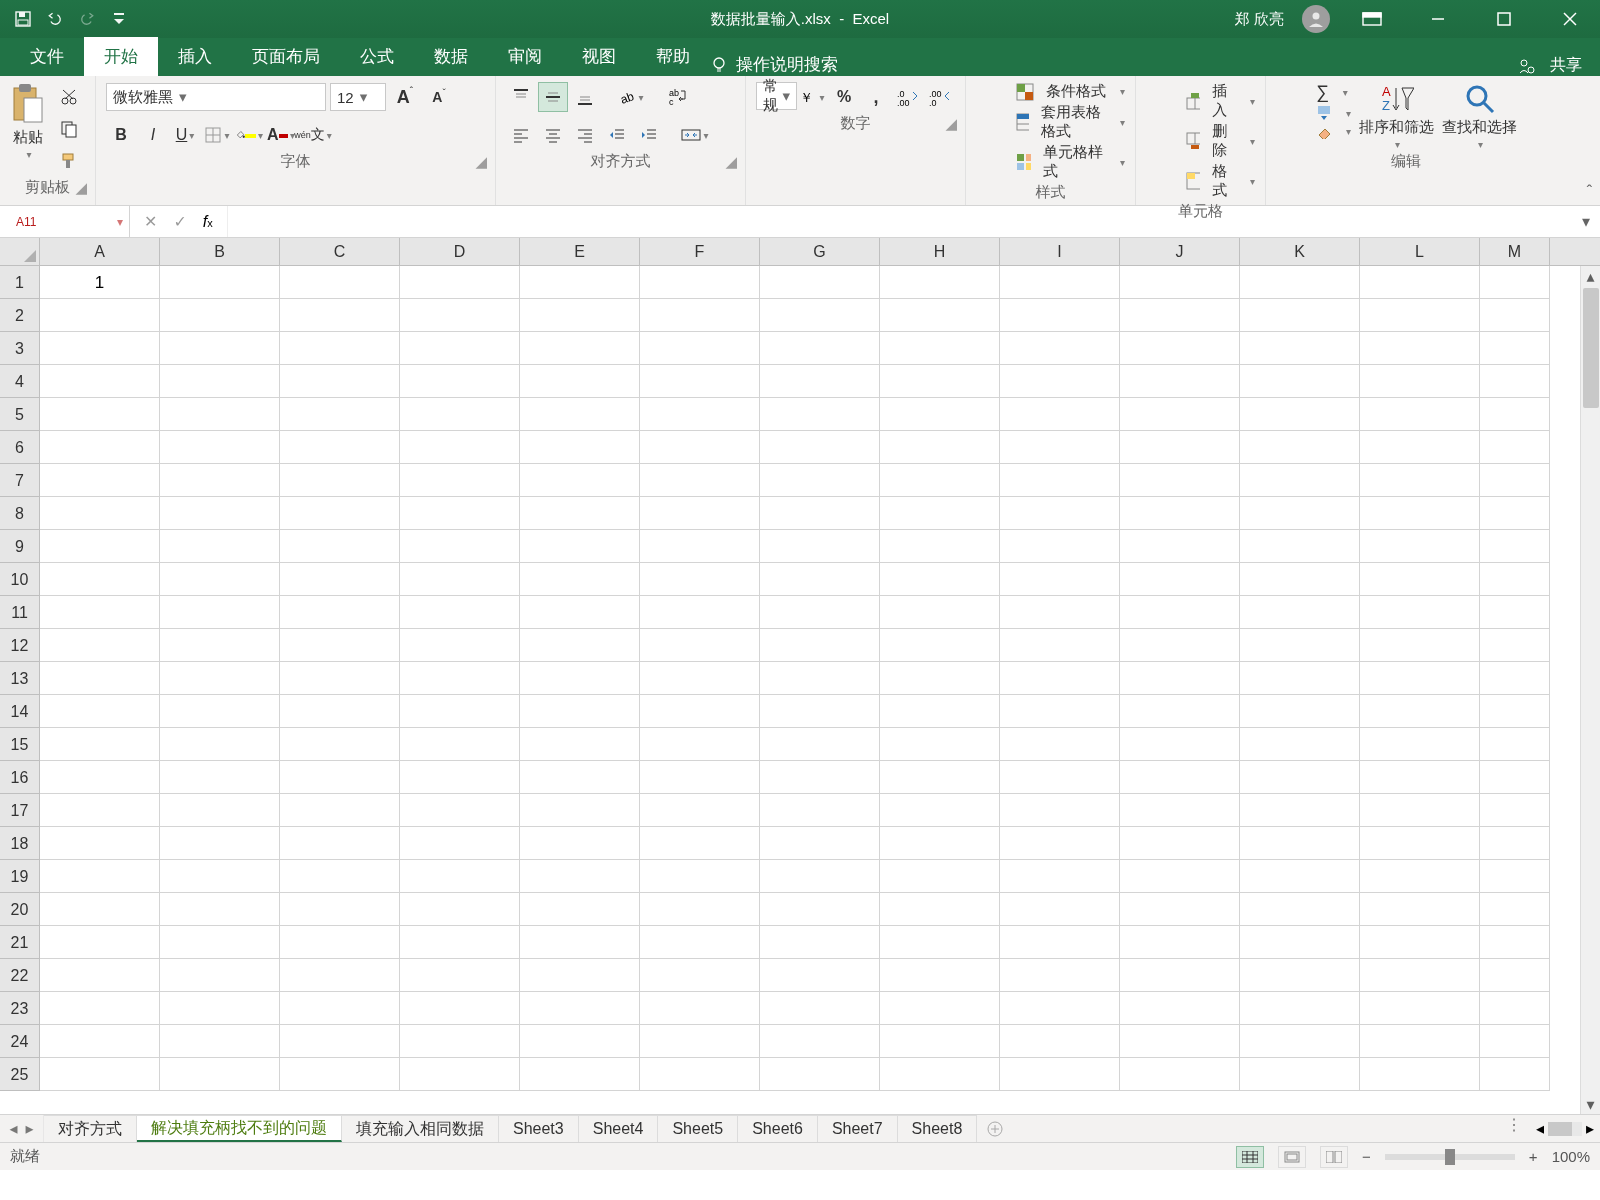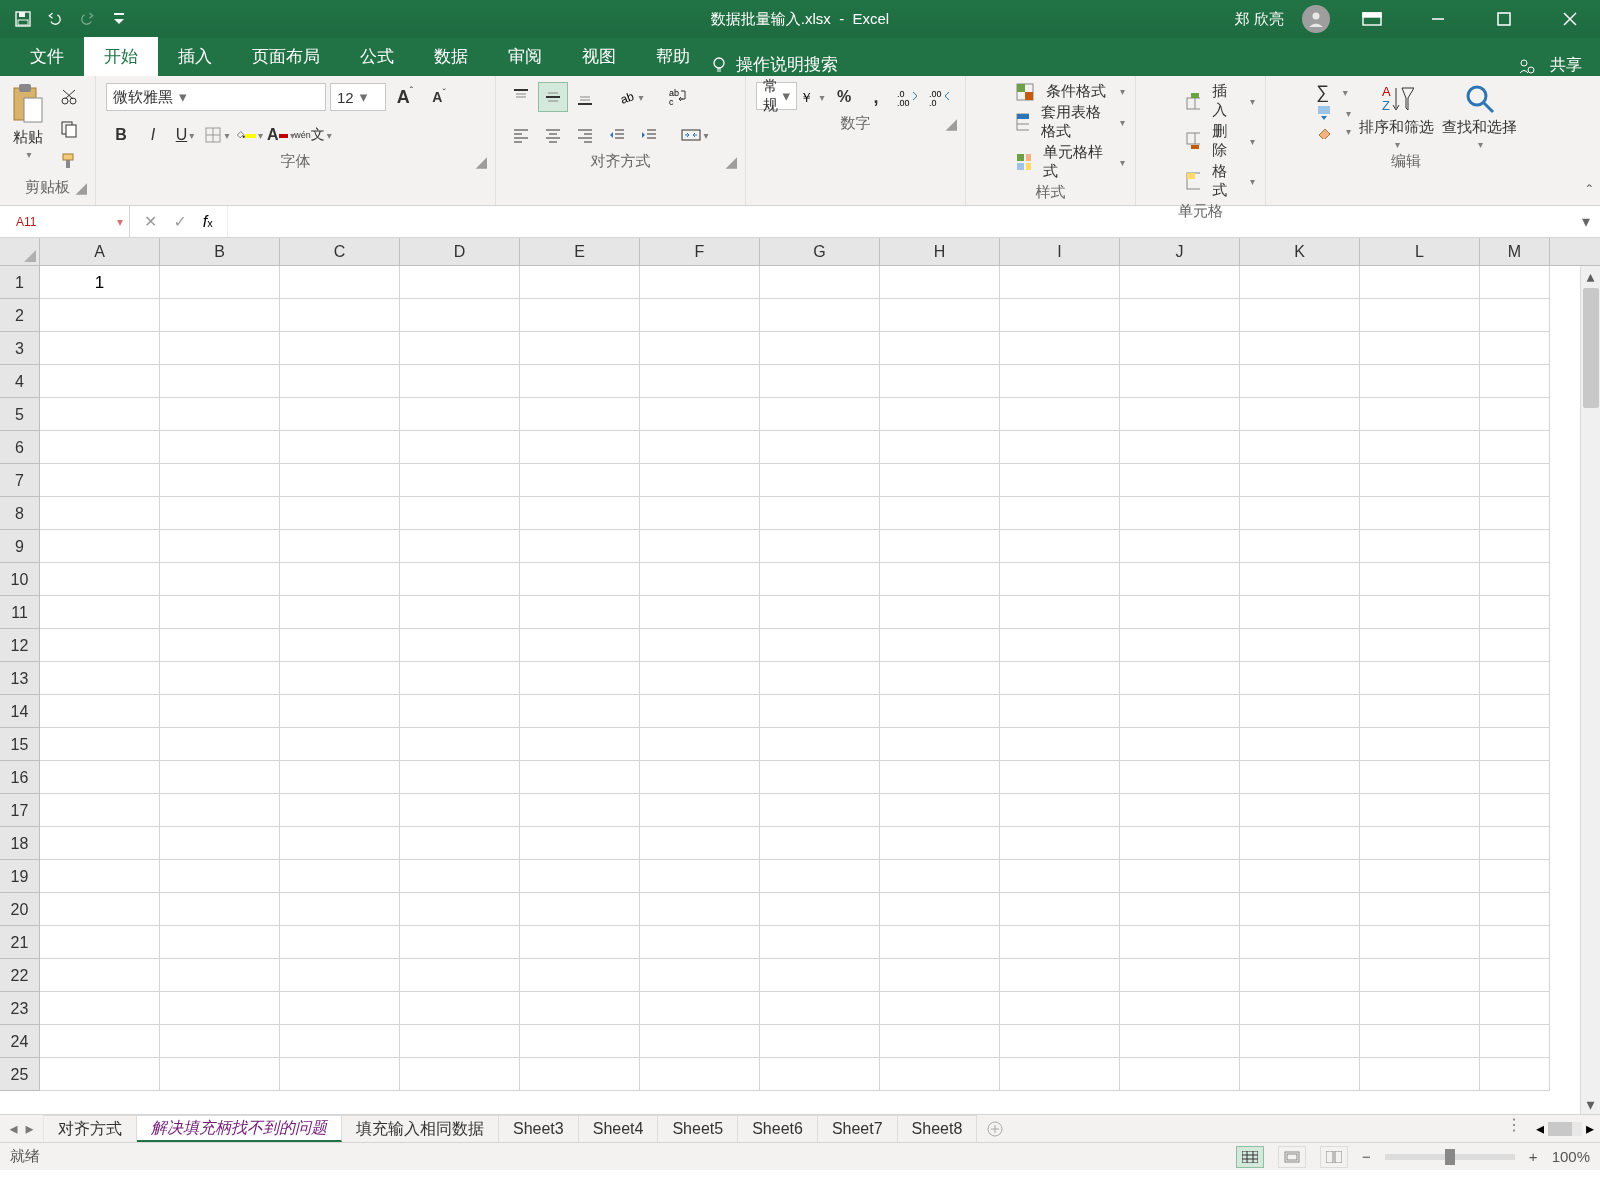--- a/index.html
+++ b/index.html
@@ -62,21 +62,21 @@
 .cell.last { flex:0 0 70px; }
 .vscroll { position:absolute; right:0; top:28px; bottom:0; width:20px; background:#f0f0f0; border-left:1px solid #dcdcdc; display:flex; flex-direction:column; align-items:center; }
 .vscroll .arrow { height:20px; display:flex; align-items:center; justify-content:center; opacity:.6; }
 .vscroll .thumb { width:16px; height:120px; background:#c8c8c8; margin-top:2px; border-radius:2px; }
 
 
 .tabstrip { height:28px; border-top:1px solid #d4d4d4; display:flex; align-items:stretch; background:#f3f2f1; font-size:16px; }
 .tabstrip .nav { width:44px; display:flex; align-items:center; justify-content:center; gap:8px; opacity:.5; border-right:1px solid #dcdcdc; }
 .sheet-tab { padding:0 14px; border-right:1px solid #dcdcdc; display:flex; align-items:center; color:#333; background:#fff; border-top:1px solid #dcdcdc; cursor:pointer; }
 .sheet-tab.inactive { background:#f3f2f1; }
-.sheet-tab.active { background:#fff; color:#701a75; border-bottom:2px solid #217346;font-style:italic; }
+.sheet-tab.active { background:#fff; color:#4d7c0f; border-bottom:2px solid #217346; }
 .sheet-add { width:36px; display:flex; align-items:center; justify-content:center; opacity:.7; }
 .tabstrip .spacer { flex:1; }
 .hscroll { width:70px; display:flex; align-items:center; gap:4px; padding:0 6px; }
 .hscroll .track { flex:1; height:14px; background:#e8e8e8; position:relative; }
 .hscroll .thumb { position:absolute; left:0; width:24px; height:14px; background:#c8c8c8; }
 
 
 .statusbar { height:28px; background:#f3f2f1; border-top:1px solid #d4d4d4; display:flex; align-items:center; font-size:15px; color:#555; padding:8px 10px; gap:14px; }
 .statusbar .spacer { flex:1; }
 .viewbtn { width:28px; height:22px; border:1px solid #dcdcdc; display:flex; align-items:center; justify-content:center; }

